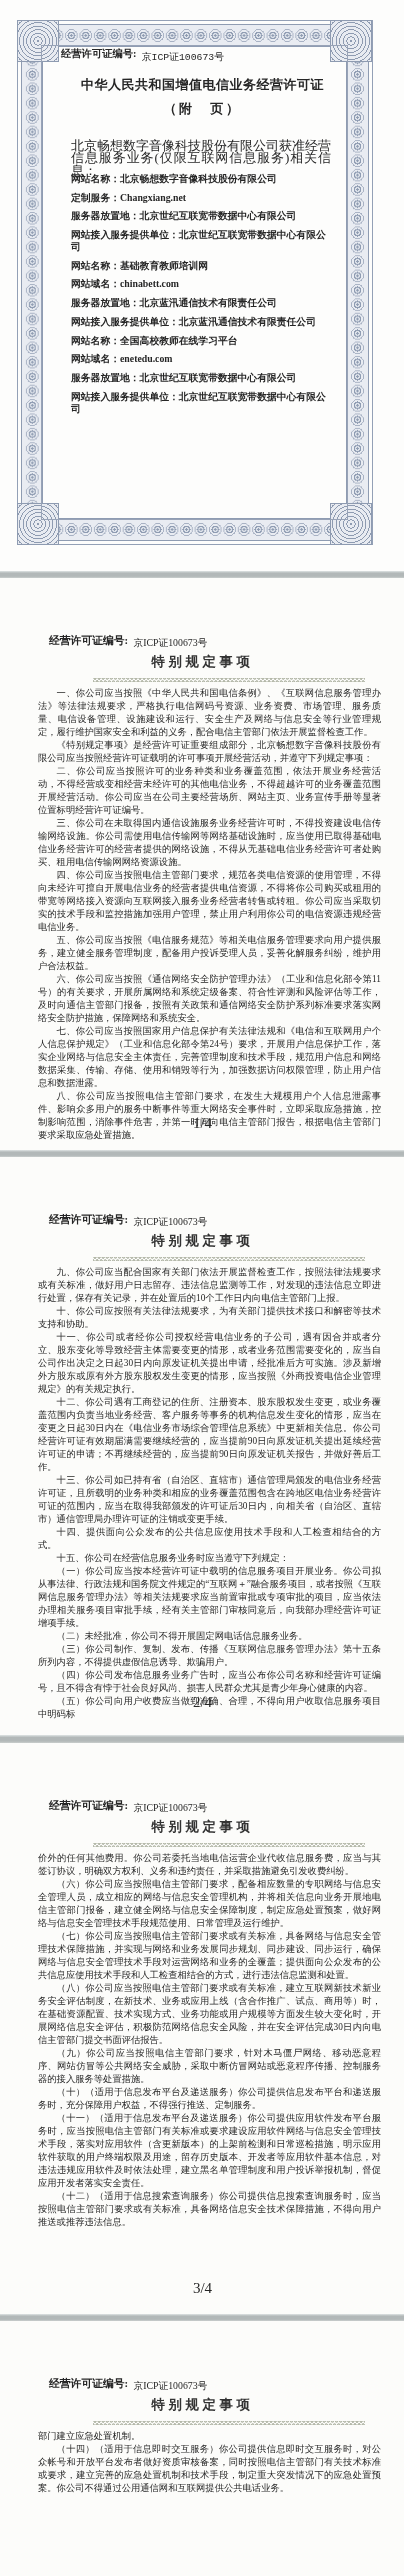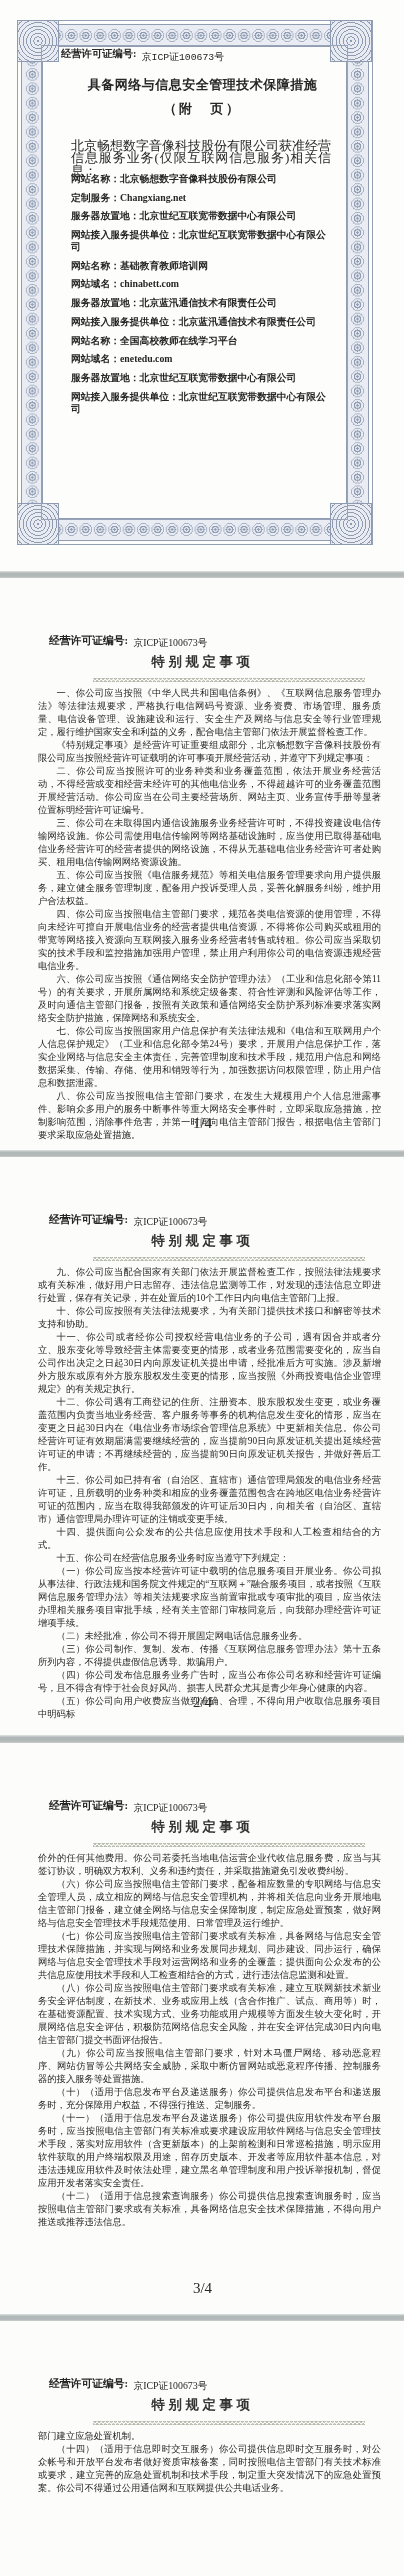--- a/index.html
+++ b/index.html
@@ -64,21 +64,21 @@
       <div class="band v left"></div>
       <div class="band v right"></div>
       <div class="corner tl"></div>
       <div class="corner tr"></div>
       <div class="corner bl"></div>
       <div class="corner br"></div>
     </div>
     <div class="p1-head">
       <span class="p1-label">经营许可证编号:</span><span class="p1-number">京ICP证100673号</span>
     </div>
-    <h1 class="p1-title">具备网络与信息安全管理技术保障措施</h1>
+    <h1 class="p1-title">中华人民共和国增值电信业务经营许可证</h1>
     <h2 class="p1-subtitle">（附　页）</h2>
     <p class="p1-intro">北京畅想数字音像科技股份有限公司获准经营信息服务业务(仅限互联网信息服务)相关信息：</p>
     <div class="p1-info">
         <div class="info-line">网站名称：北京畅想数字音像科技股份有限公司</div>
         <div class="info-line">定制服务：Changxiang.net</div>
         <div class="info-line">服务器放置地：北京世纪互联宽带数据中心有限公司</div>
         <div class="info-line">网站接入服务提供单位：北京世纪互联宽带数据中心有限公司</div>
         <div class="info-line">网站名称：基础教育教师培训网</div>
         <div class="info-line">网站域名：chinabett.com</div>
         <div class="info-line">服务器放置地：北京蓝汛通信技术有限责任公司</div>
@@ -96,22 +96,22 @@
     <div class="phead">
       <span class="plabel">经营许可证编号:</span><span class="pnumber">京ICP证100673号</span>
     </div>
     <div class="ptitle">特别规定事项</div>
     <div class="zigzag"></div>
     <div class="pbody">
         <p class="para">一、你公司应当按照《中华人民共和国电信条例》、《互联网信息服务管理办法》等法律法规要求，严格执行电信网码号资源、业务资费、市场管理、服务质量、电信设备管理、设施建设和运行、安全生产及网络与信息安全等行业管理规定，履行维护国家安全和利益的义务，配合电信主管部门依法开展监督检查工作。</p>
         <p class="para">《特别规定事项》是经营许可证重要组成部分，北京畅想数字音像科技股份有限公司应当按照经营许可证载明的许可事项开展经营活动，并遵守下列规定事项：</p>
         <p class="para">二、你公司应当按照许可的业务种类和业务覆盖范围，依法开展业务经营活动，不得经营或变相经营未经许可的其他电信业务，不得超越许可的业务覆盖范围开展经营活动。你公司应当在公司主要经营场所、网站主页、业务宣传手册等显著位置标明经营许可证编号。</p>
         <p class="para">三、你公司在未取得国内通信设施服务业务经营许可时，不得投资建设电信传输网络设施。你公司需使用电信传输网等网络基础设施时，应当使用已取得基础电信业务经营许可的经营者提供的网络设施，不得从无基础电信业务经营许可者处购买、租用电信传输网网络资源设施。</p>
+        <p class="para">四、你公司应当按照电信主管部门要求，规范各类电信资源的使用管理，不得向未经许可擅自开展电信业务的经营者提供电信资源，不得将你公司购买或租用的带宽等网络接入资源向互联网接入服务业务经营者转售或转租。你公司应当采取切实的技术手段和监控措施加强用户管理，禁止用户利用你公司的电信资源违规经营电信业务。</p>
         <p class="para">五、你公司应当按照《电信服务规范》等相关电信服务管理要求向用户提供服务，建立健全服务管理制度，配备用户投诉受理人员，妥善化解服务纠纷，维护用户合法权益。</p>
-        <p class="para">四、你公司应当按照电信主管部门要求，规范各类电信资源的使用管理，不得向未经许可擅自开展电信业务的经营者提供电信资源，不得将你公司购买或租用的带宽等网络接入资源向互联网接入服务业务经营者转售或转租。你公司应当采取切实的技术手段和监控措施加强用户管理，禁止用户利用你公司的电信资源违规经营电信业务。</p>
         <p class="para">六、你公司应当按照《通信网络安全防护管理办法》（工业和信息化部令第11号）的有关要求，开展所属网络和系统定级备案、符合性评测和风险评估等工作，及时向通信主管部门报备，按照有关政策和通信网络安全防护系列标准要求落实网络安全防护措施，保障网络和系统安全。</p>
         <p class="para">七、你公司应当按照国家用户信息保护有关法律法规和《电信和互联网用户个人信息保护规定》（工业和信息化部令第24号）要求，开展用户信息保护工作，落实企业网络与信息安全主体责任，完善管理制度和技术手段，规范用户信息和网络数据采集、传输、存储、使用和销毁等行为，加强数据访问权限管理，防止用户信息和数据泄露。</p>
         <p class="para">八、你公司应当按照电信主管部门要求，在发生大规模用户个人信息泄露事件、影响众多用户的服务中断事件等重大网络安全事件时，立即采取应急措施，控制影响范围，消除事件危害，并第一时间向电信主管部门报告，根据电信主管部门要求采取应急处置措施。</p>
       </div>
     <div class="pnum">1/4</div>
   </section>
 
   <div class="divider"></div>
 
   <section class="page reg" style="height:578px">

